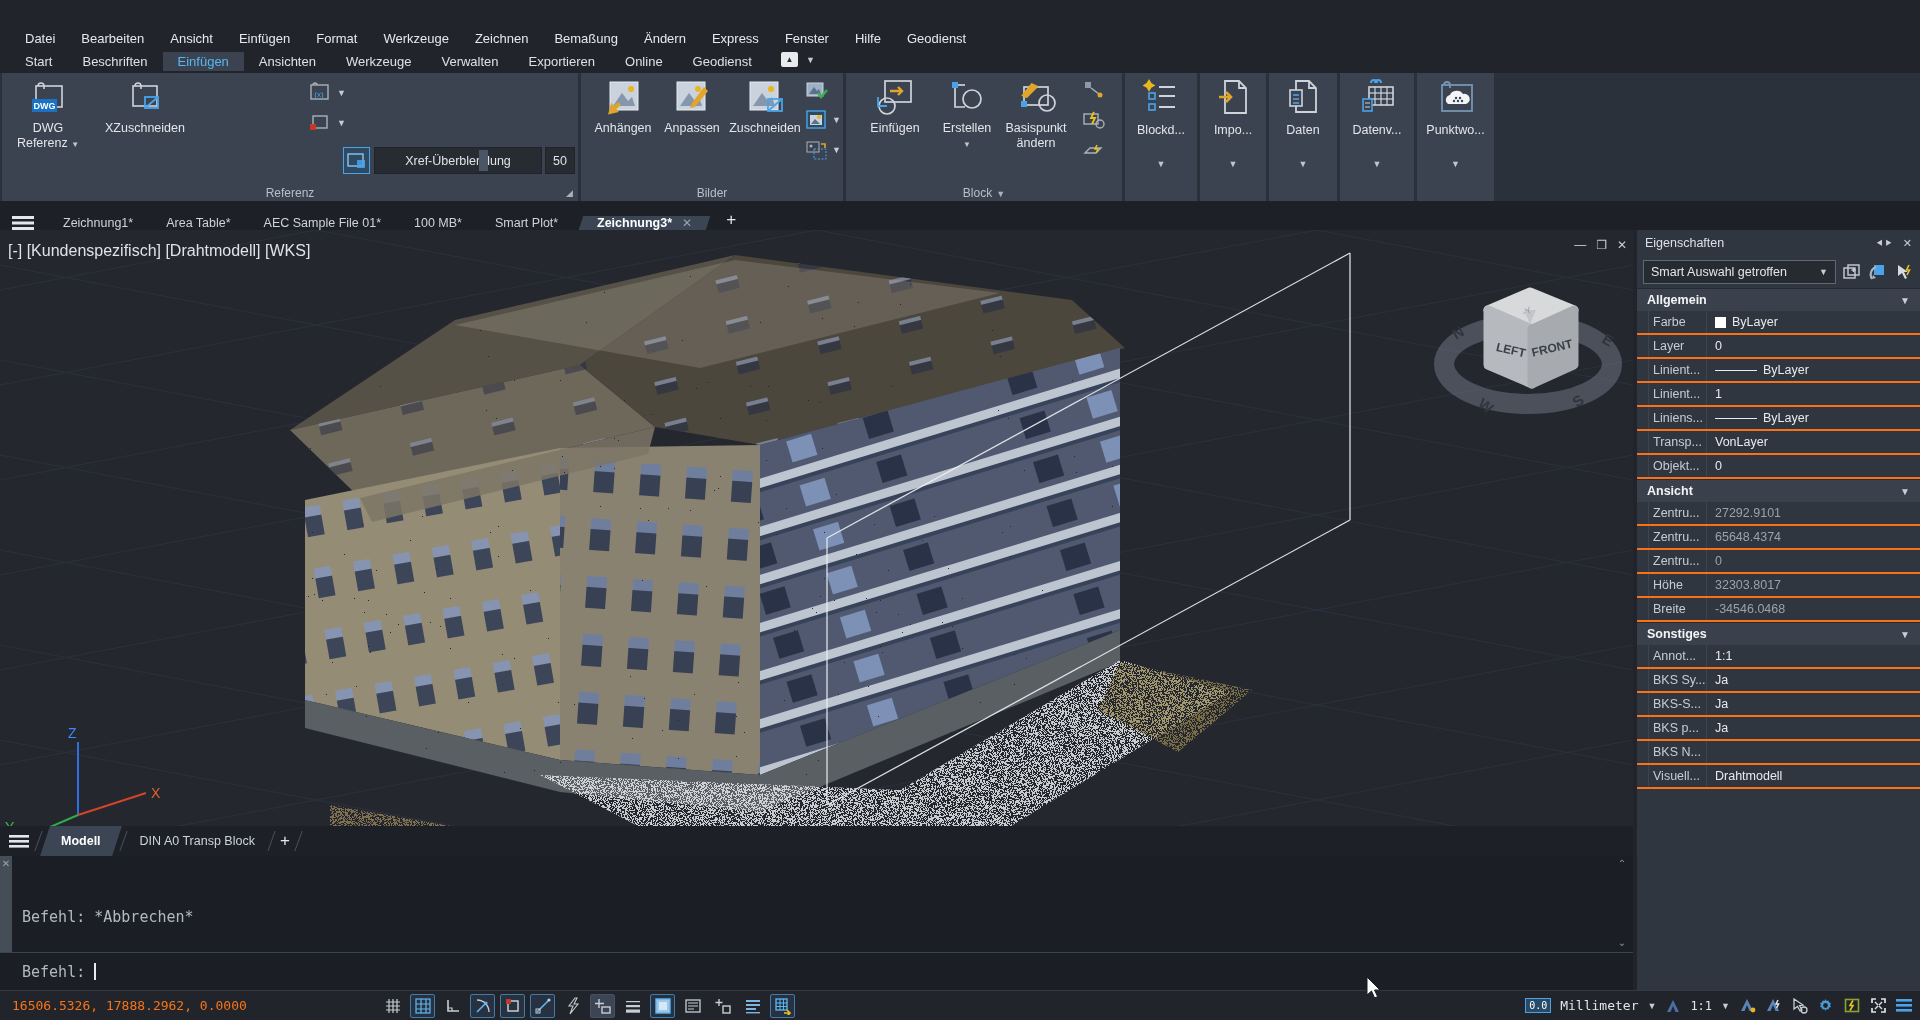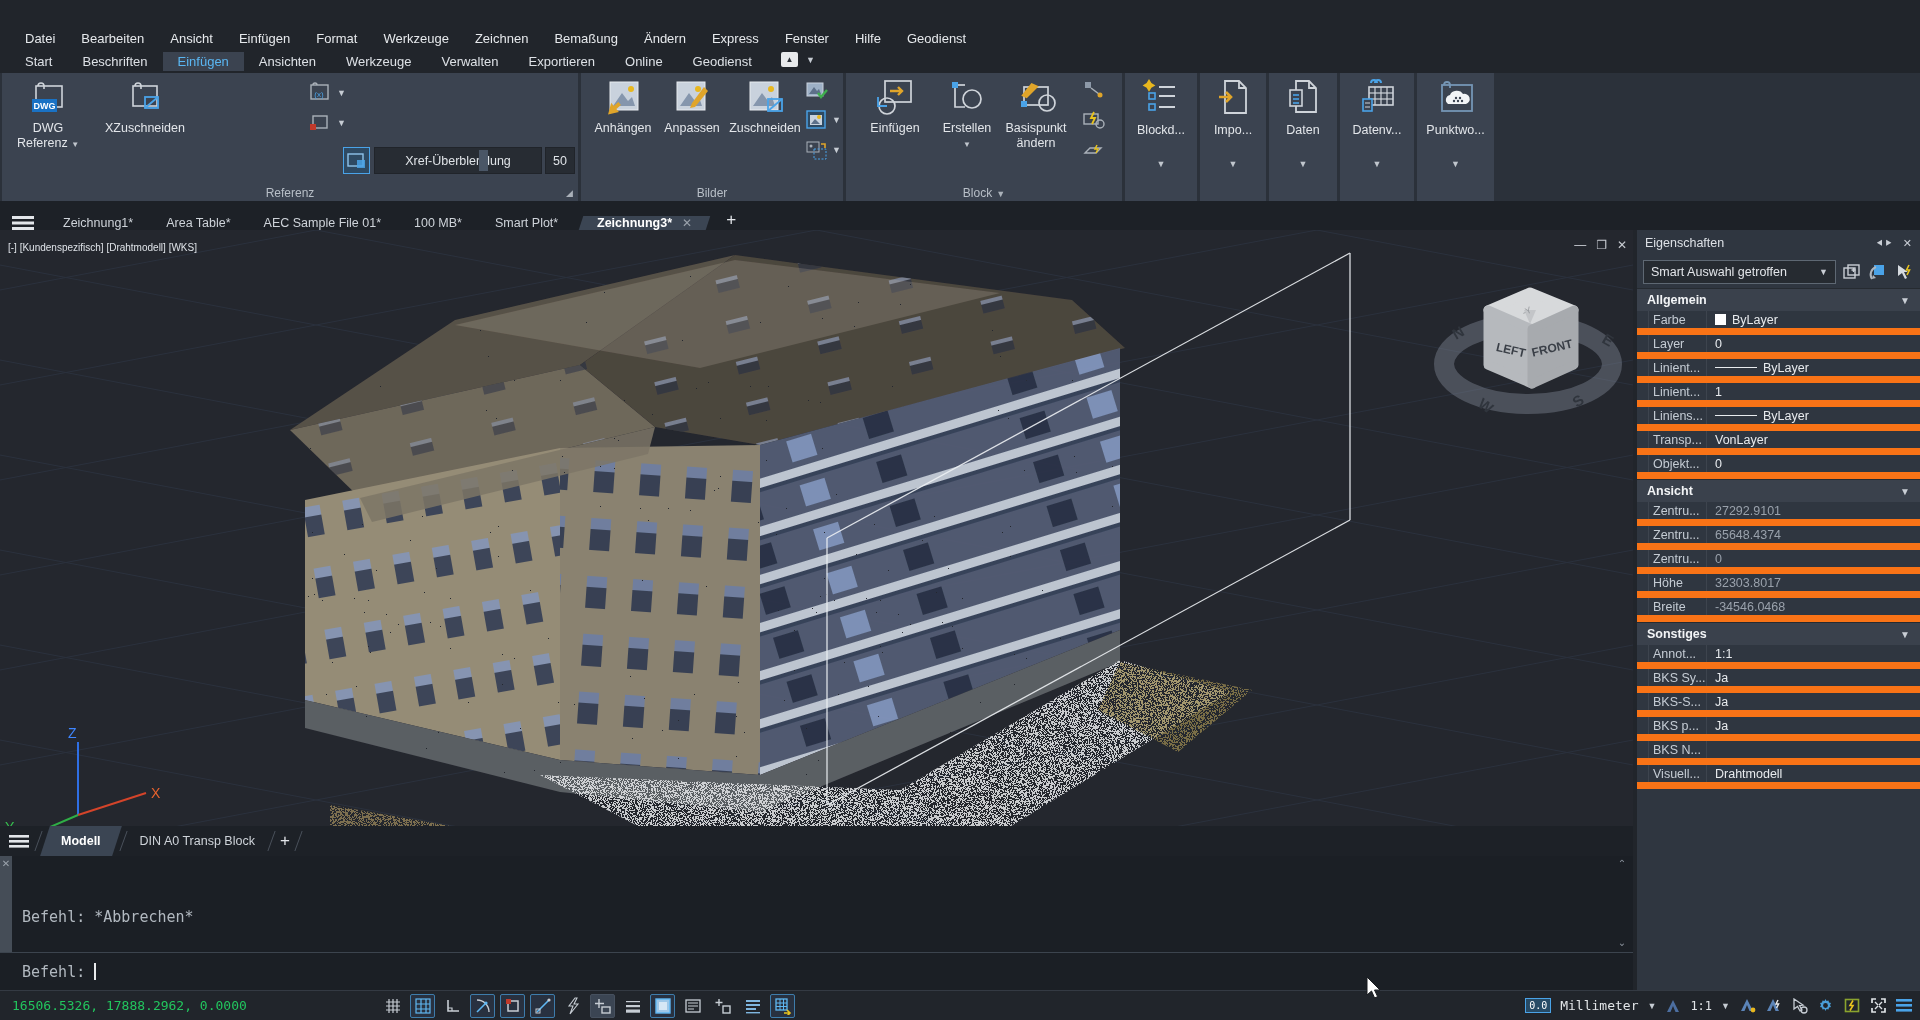--- a/index.html
+++ b/index.html
@@ -40,21 +40,21 @@
   .hamb svg{display:block}
   .dtab{display:flex;align-items:center;padding:0 16px;color:#ced3d9;font-size:12.5px;position:relative}
   .dtab.active{background:#3b4553;color:#fff;font-weight:bold;transform:skewX(-18deg);margin:0 6px}
   .dtab.active>span{transform:skewX(18deg);display:flex;align-items:center;gap:10px}
   .slash{width:1px;background:#4a515b;transform:skewX(-20deg);margin:5px 0}
   .tclose{color:#9aa2ab;font-weight:normal;font-size:12px}
   .plus{color:#e3e6ea;font-size:17px;display:flex;align-items:center;padding:0 12px}
 
   
   .viewport{position:absolute;left:0;top:230px;width:1633px;height:596px;background:#24272e;overflow:hidden}
-  .vp-label{position:absolute;left:8px;top:12px;font-size:10px;color:#dfe3e8;z-index:5}
+  .vp-label{position:absolute;left:8px;top:12px;font-size:16px;color:#dfe3e8;z-index:5}
   .vp-ctl{position:absolute;right:6px;top:8px;display:flex;gap:10px;z-index:5;color:#c8ccd2;font-size:12px}
   .vp-ctl span{cursor:default}
 
   
   .laytabs{position:absolute;left:0;top:826px;width:1633px;height:30px;background:#1d2127;display:flex;align-items:stretch}
 
   
   .cmdwin{position:absolute;left:0;top:856px;width:1633px;height:96px;background:#1b1f25}
   .cmdstrip{position:absolute;left:0;top:0;width:12px;height:132px;background:#454d57;display:flex;justify-content:center;padding-top:2px}
   .cmdstrip span{color:#9ba3ac;font-size:10px;line-height:12px}
@@ -68,31 +68,31 @@
   .props{position:absolute;left:1637px;top:230px;width:283px;height:760px;background:#2f3640}
   .phead{height:26px;display:flex;align-items:center;padding:3px 8px;color:#dde1e6;font-size:12.5px}
   .phead .sp{flex:1}
   .picon{color:#c9ced5;font-size:11px;margin-left:10px}
   .pselrow{height:32px;display:flex;align-items:center;padding:0 6px;gap:6px}
   .pselect{flex:1;height:24px;background:#262b31;border:1px solid #5e6873;display:flex;align-items:center;padding:0 7px;font-size:12.5px;color:#e3e6ea}
   .pselect .sp{flex:1}
   .psec{height:23px;background:#3a414c;border-top:1px solid #262b31;display:flex;align-items:center;padding:0 10px;font-weight:bold;font-size:12.5px;color:#f2f4f6}
   .psec .sp{flex:1}
   .psec .chev{font-size:10px;color:#c9ced5}
-  .prow{height:24px;display:flex;border-bottom:7px solid #f97316;font-size:12.5px}
+  .prow{height:24px;display:flex;border-bottom:2px solid #f97316;font-size:12.5px}
   .pgut{width:12px;border-right:1px solid #3d444e}
   .plabel{width:58px;display:flex;align-items:center;padding-left:4px;color:#c5ccd4;border-right:1px solid #3d444e;overflow:hidden;white-space:nowrap}
   .pval{flex:1;display:flex;align-items:center;padding-left:8px;color:#e8ebee;gap:6px;overflow:hidden;white-space:nowrap}
   .pval.dim{color:#99a1ab}
   .swatch{width:11px;height:11px;background:#fff;flex:0 0 auto}
   .lsample{width:42px;height:1px;background:#e8ebee;flex:0 0 auto}
 
   
   .statusbar{position:absolute;left:0;top:990px;width:1920px;height:30px;background:#21252b;border-top:1px solid #343a43;display:flex;align-items:center}
-  .coords{margin-left:12px;font-family:"DejaVu Sans Mono",monospace;font-size:13px;color:#22c55e;width:300px}
+  .coords{margin-left:12px;font-family:"DejaVu Sans Mono",monospace;font-size:13px;color:#f97316;width:300px}
   .sics{position:absolute;left:380px;display:flex;gap:5px;align-items:center}
   .sic{width:25px;height:24px;display:flex;align-items:center;justify-content:center;border:1px solid transparent;border-radius:2px}
   .sic.on{border-color:#3e7cab;background:#283140}
   .sic.slate{background:#3b4553;border-color:#46505e}
   .sright{position:absolute;right:8px;display:flex;align-items:center;gap:9px}
   .dynbox{border:1px solid #4aa3e8;background:#274b66;color:#fff;font-size:10px;padding:1px 3px;font-family:"DejaVu Sans Mono",monospace}
   .sunits{font-family:"DejaVu Sans Mono",monospace;font-size:13px;color:#e2e5e8}
   .sscale{font-family:"DejaVu Sans Mono",monospace;font-size:12px;color:#e2e5e8}
 
   svg{display:block}

